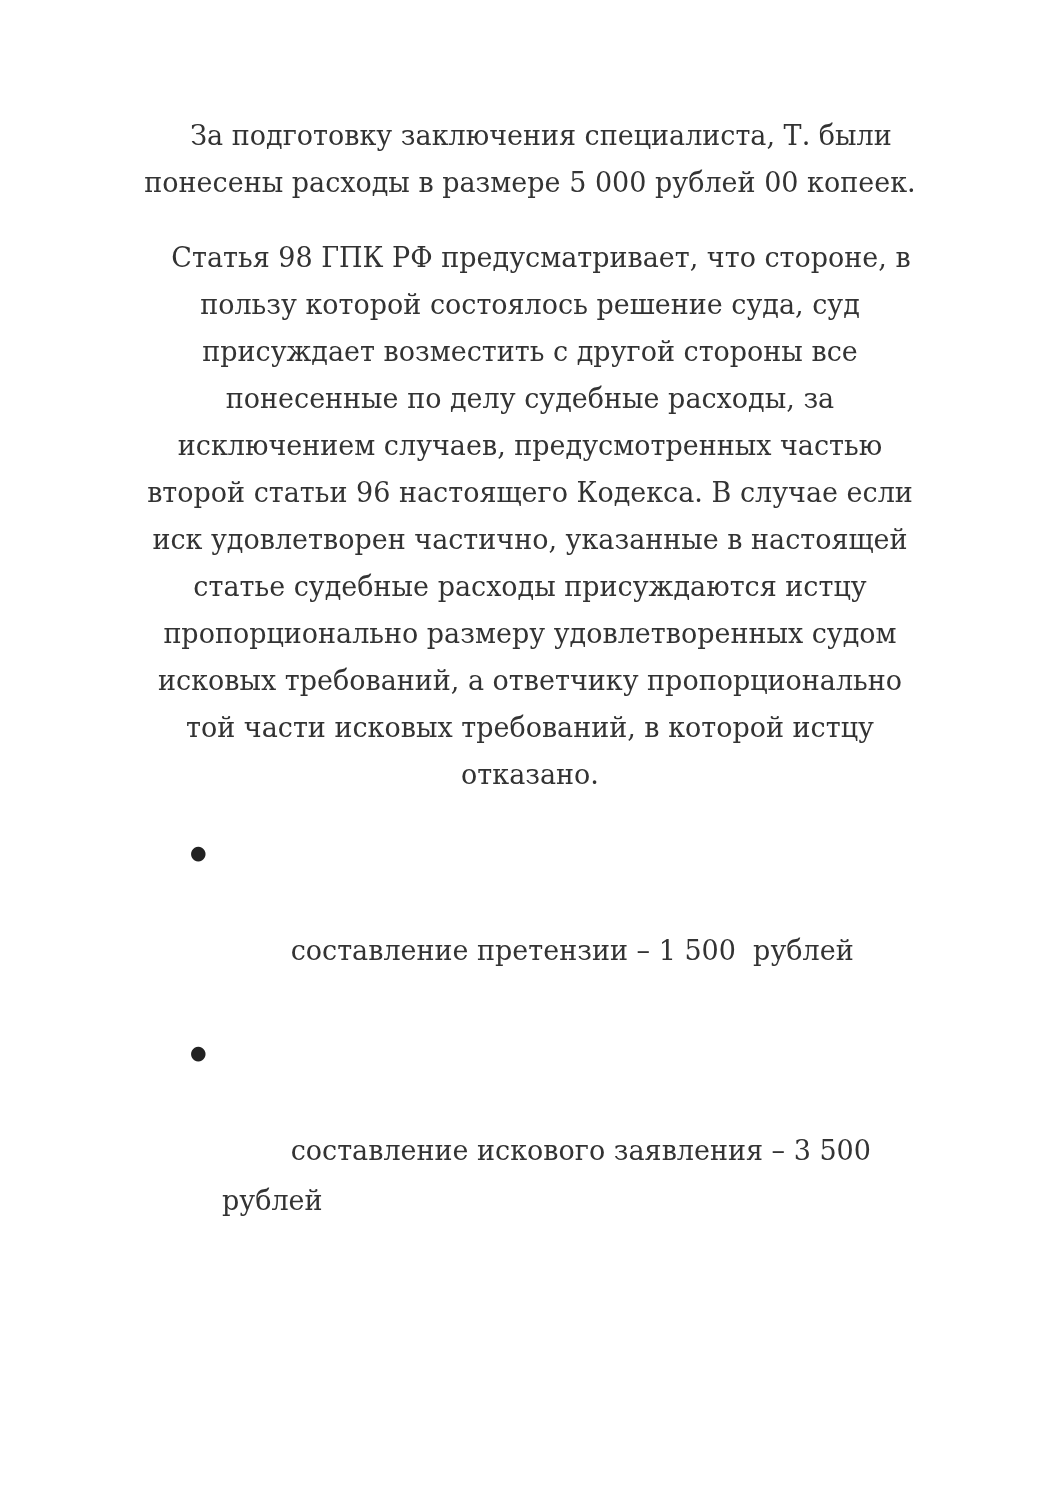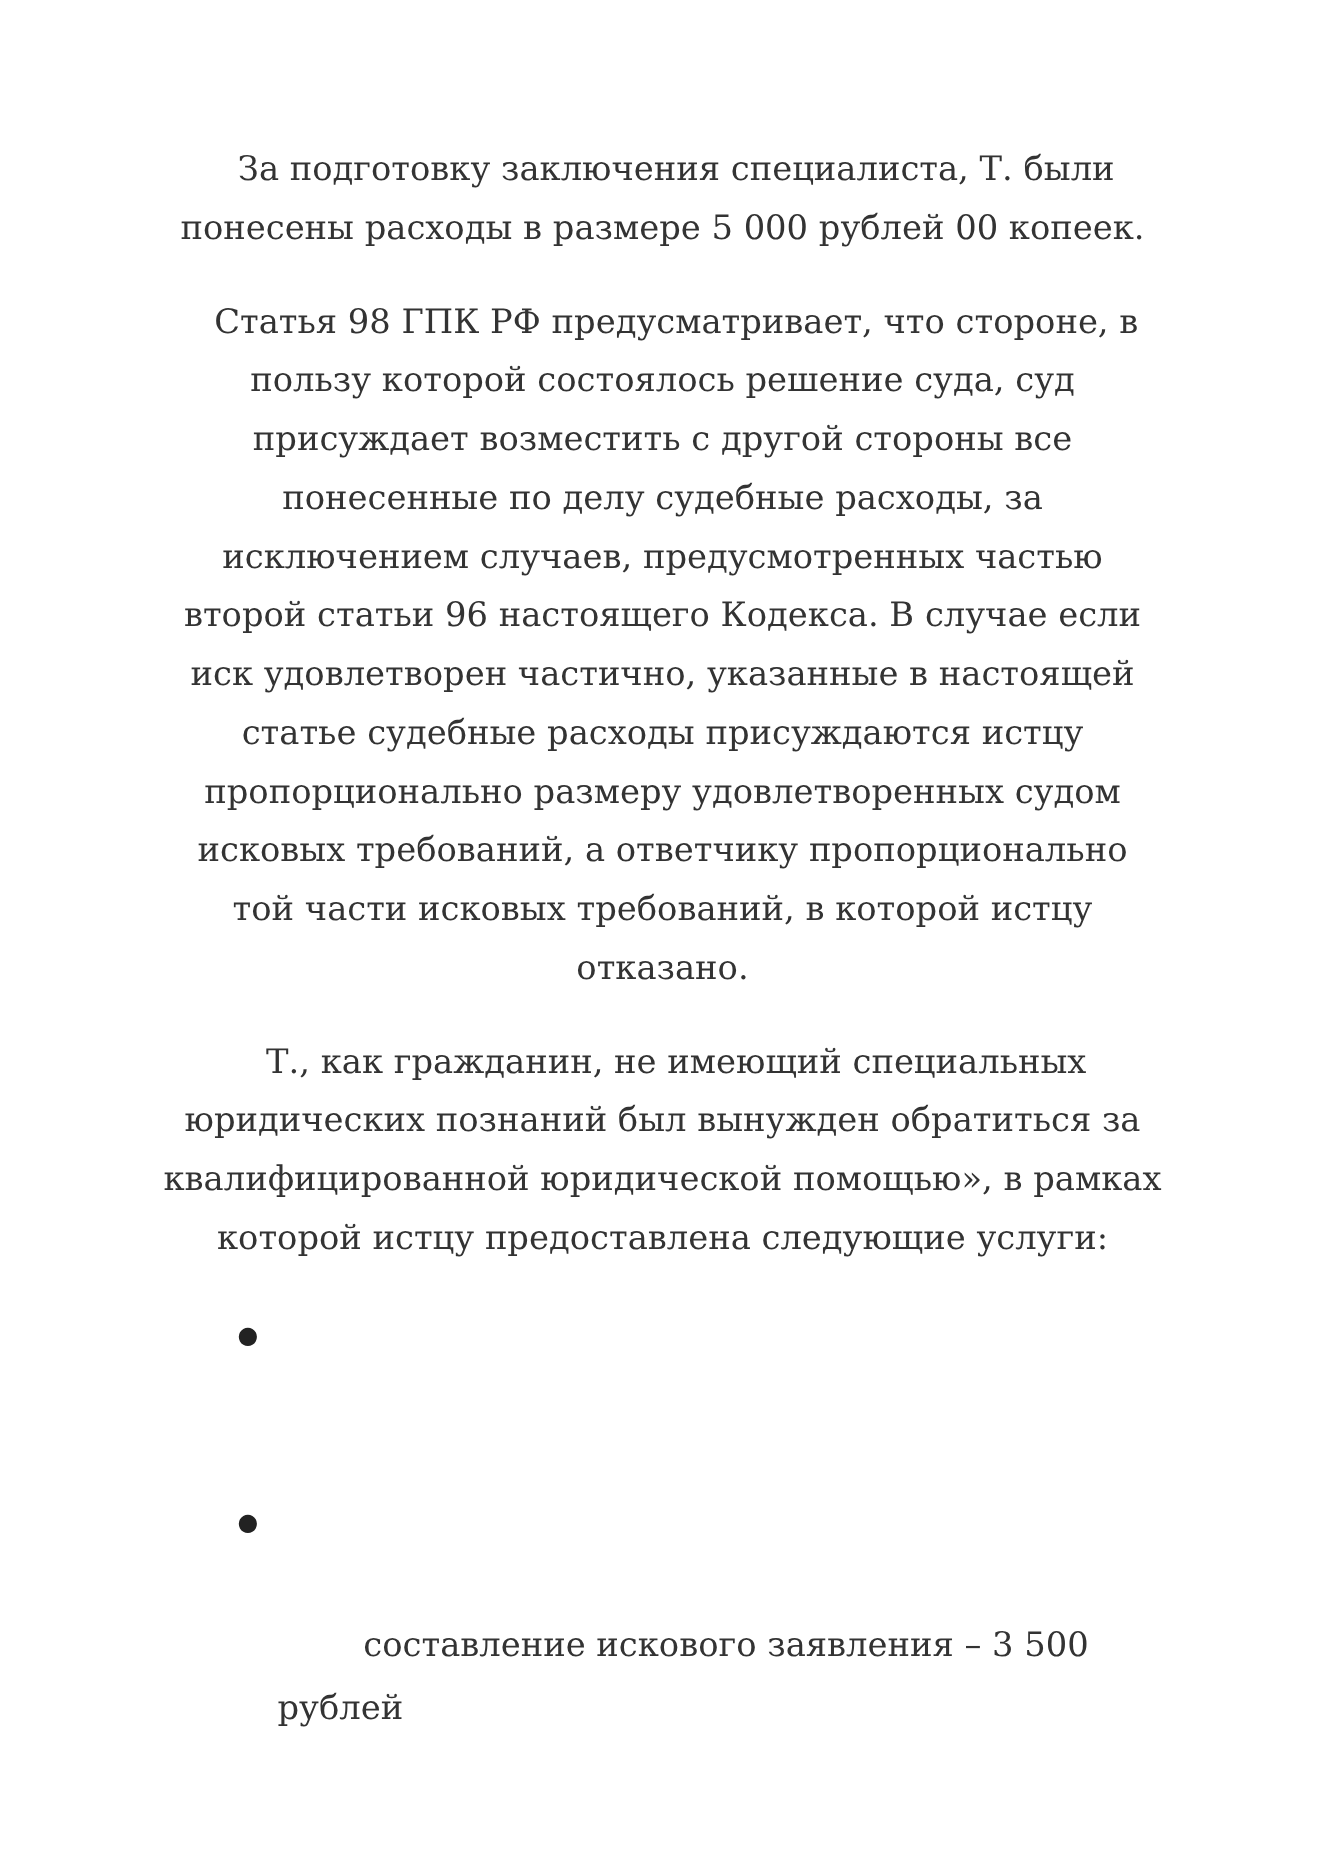--- a/index.html
+++ b/index.html
@@ -47,25 +47,25 @@
 </head>
 <body>
 
 <div class="page">
   <div class="doc">
 
     <p>За подготовку заключения специалиста, Т. были понесены расходы в размере 5 000 рублей 00 копеек.</p>
 
     <p>Статья 98 ГПК РФ предусматривает, что стороне, в пользу которой состоялось решение суда, суд присуждает возместить с другой стороны все понесенные по делу судебные расходы, за исключением случаев, предусмотренных частью второй статьи 96 настоящего Кодекса. В случае если иск удовлетворен частично, указанные в настоящей статье судебные расходы присуждаются истцу пропорционально размеру удовлетворенных судом исковых требований, а ответчику пропорционально той части исковых требований, в которой истцу отказано.</p>
 
-    <p>Т., как гражданин, не имеющий специальных юридических познаний был вынужден обратиться за квалифицированной юридической помощью», в рамках которой истцу предоставлена следующие услуги:</p>
 
     <ul>
       <li>
         <span class="bullet">●</span>
+        <span>составление претензии – 1 500  рублей</span>
       </li>
       <li>
         <span class="bullet">●</span>
         <span>составление искового заявления – 3 500  рублей</span>
       </li>
     </ul>
 
   </div>
 </div>
 

